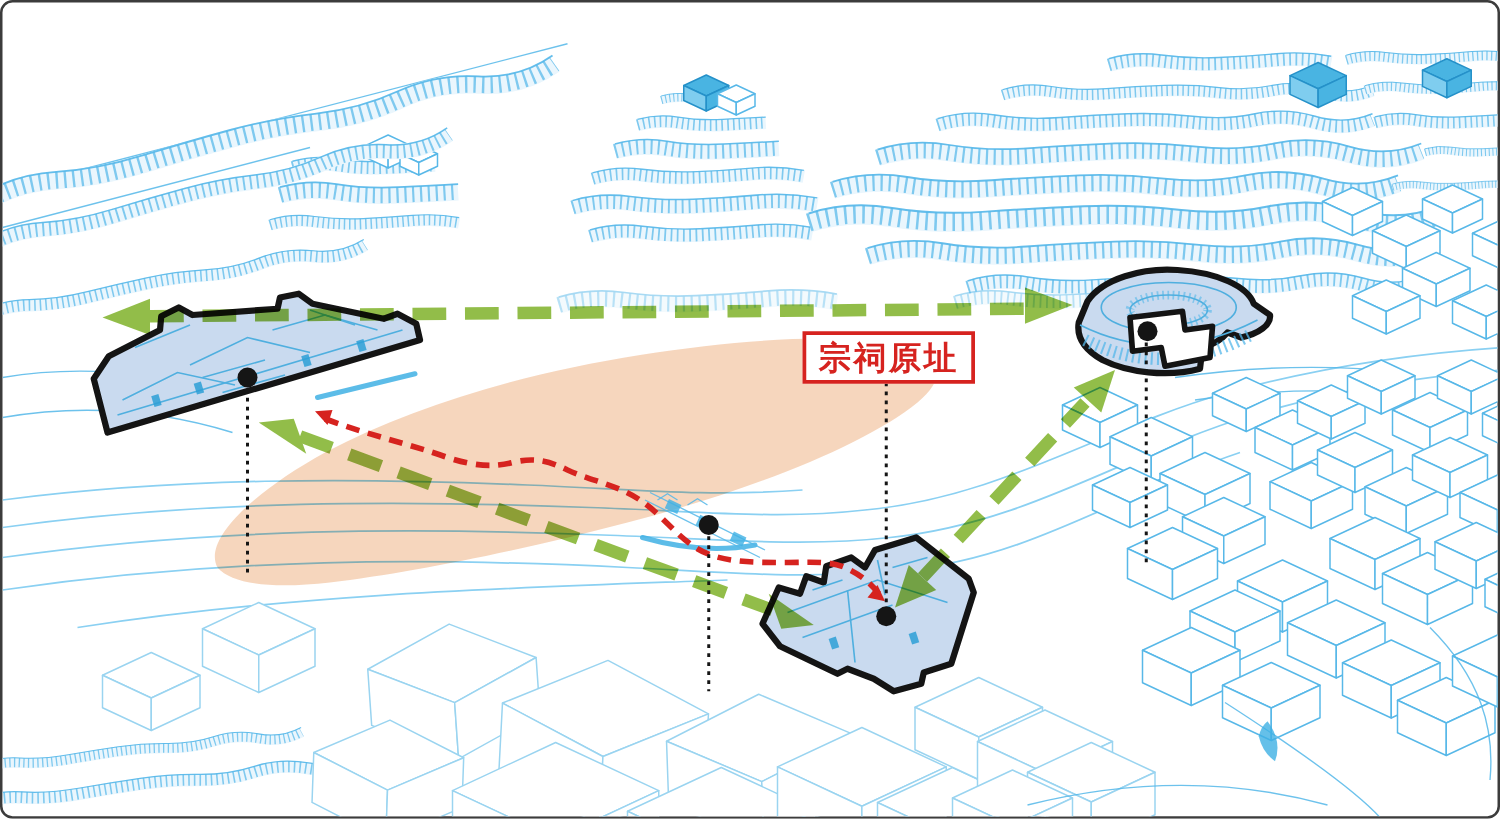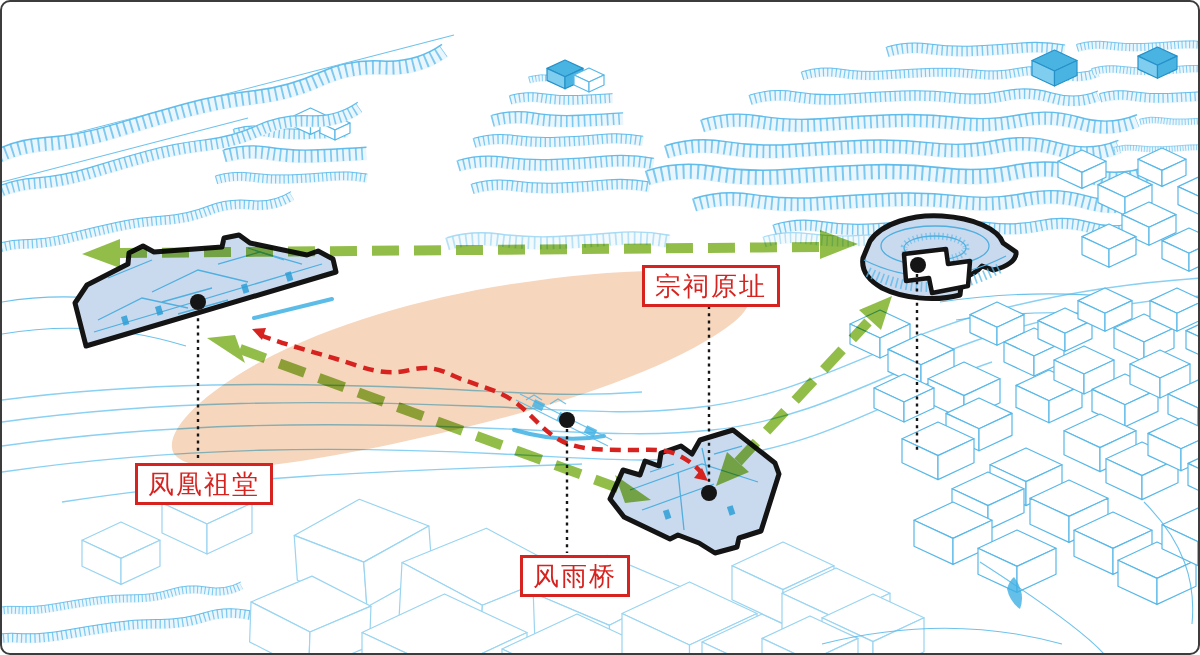--- a/index.html
+++ b/index.html
@@ -25,21 +25,21 @@
   .ringh{fill:none;stroke:var(--sketch-blue,#54b7e9);stroke-width:7;stroke-dasharray:1.4 2.8;opacity:.6;}
   .sideh{fill:none;stroke:var(--sketch-blue,#54b7e9);stroke-width:10;stroke-dasharray:1.6 3.4;opacity:.75;}
   .greenG{mix-blend-mode:multiply;opacity:.95;}
   .gshaft{fill:none;stroke:var(--arrow-green,#8cba3f);stroke-width:10;stroke-dasharray:27 15;}
   .ghead{fill:var(--arrow-green,#8cba3f);}
   .rshaft{fill:none;stroke:var(--label-red,#d6231f);stroke-width:4.5;stroke-dasharray:11 7;}
   .rhead{fill:var(--label-red,#d6231f);}
   .leader{fill:none;stroke:var(--leader-black,#151515);stroke-width:2.4;stroke-dasharray:3 4.2;}
   .dot{fill:var(--leader-black,#151515);}
   .tag{position:absolute;background:#fff;border:3px solid var(--label-red,#d6231f);
-       color:var(--label-red,#d6231f);font-size:26px;font-weight:normal;line-height:1;
+       color:var(--label-red,#d6231f);font-size:26px;font-weight:bold;line-height:1;
        padding:5px 10px;letter-spacing:2px;white-space:nowrap;}
 </style>
 </head>
 <body>
 
 <div class="frame">
 <svg width="1200" height="655" viewBox="0 0 1200 655">
   <defs>
     <path id="wS" d="M0,0 q18,-5 36,-2 t40,2 t38,-2"></path>
     <path id="wM" d="M0,0 q20,-6 42,-3 t46,2 t46,-3 t44,2"></path>
@@ -271,16 +271,14 @@
     <path class="leader" d="M707,304 V481"></path>
     <path class="leader" d="M915,272 V450"></path>
     <path class="leader" d="M565,427 V551"></path>
     <circle class="dot" cx="196" cy="300" r="8"></circle>
     <circle class="dot" cx="707" cy="491" r="8"></circle>
     <circle class="dot" cx="916" cy="263" r="8"></circle>
     <circle class="dot" cx="565" cy="418" r="8"></circle>
   </g>
 </svg>
 
-<div class="tag" style="left:133px;top:461px">凤凰祖堂</div>
 <div class="tag" style="left:640px;top:263px">宗祠原址</div>
-<div class="tag" style="left:518px;top:553px">风雨桥</div>
 </div>
 
 </body></html>

